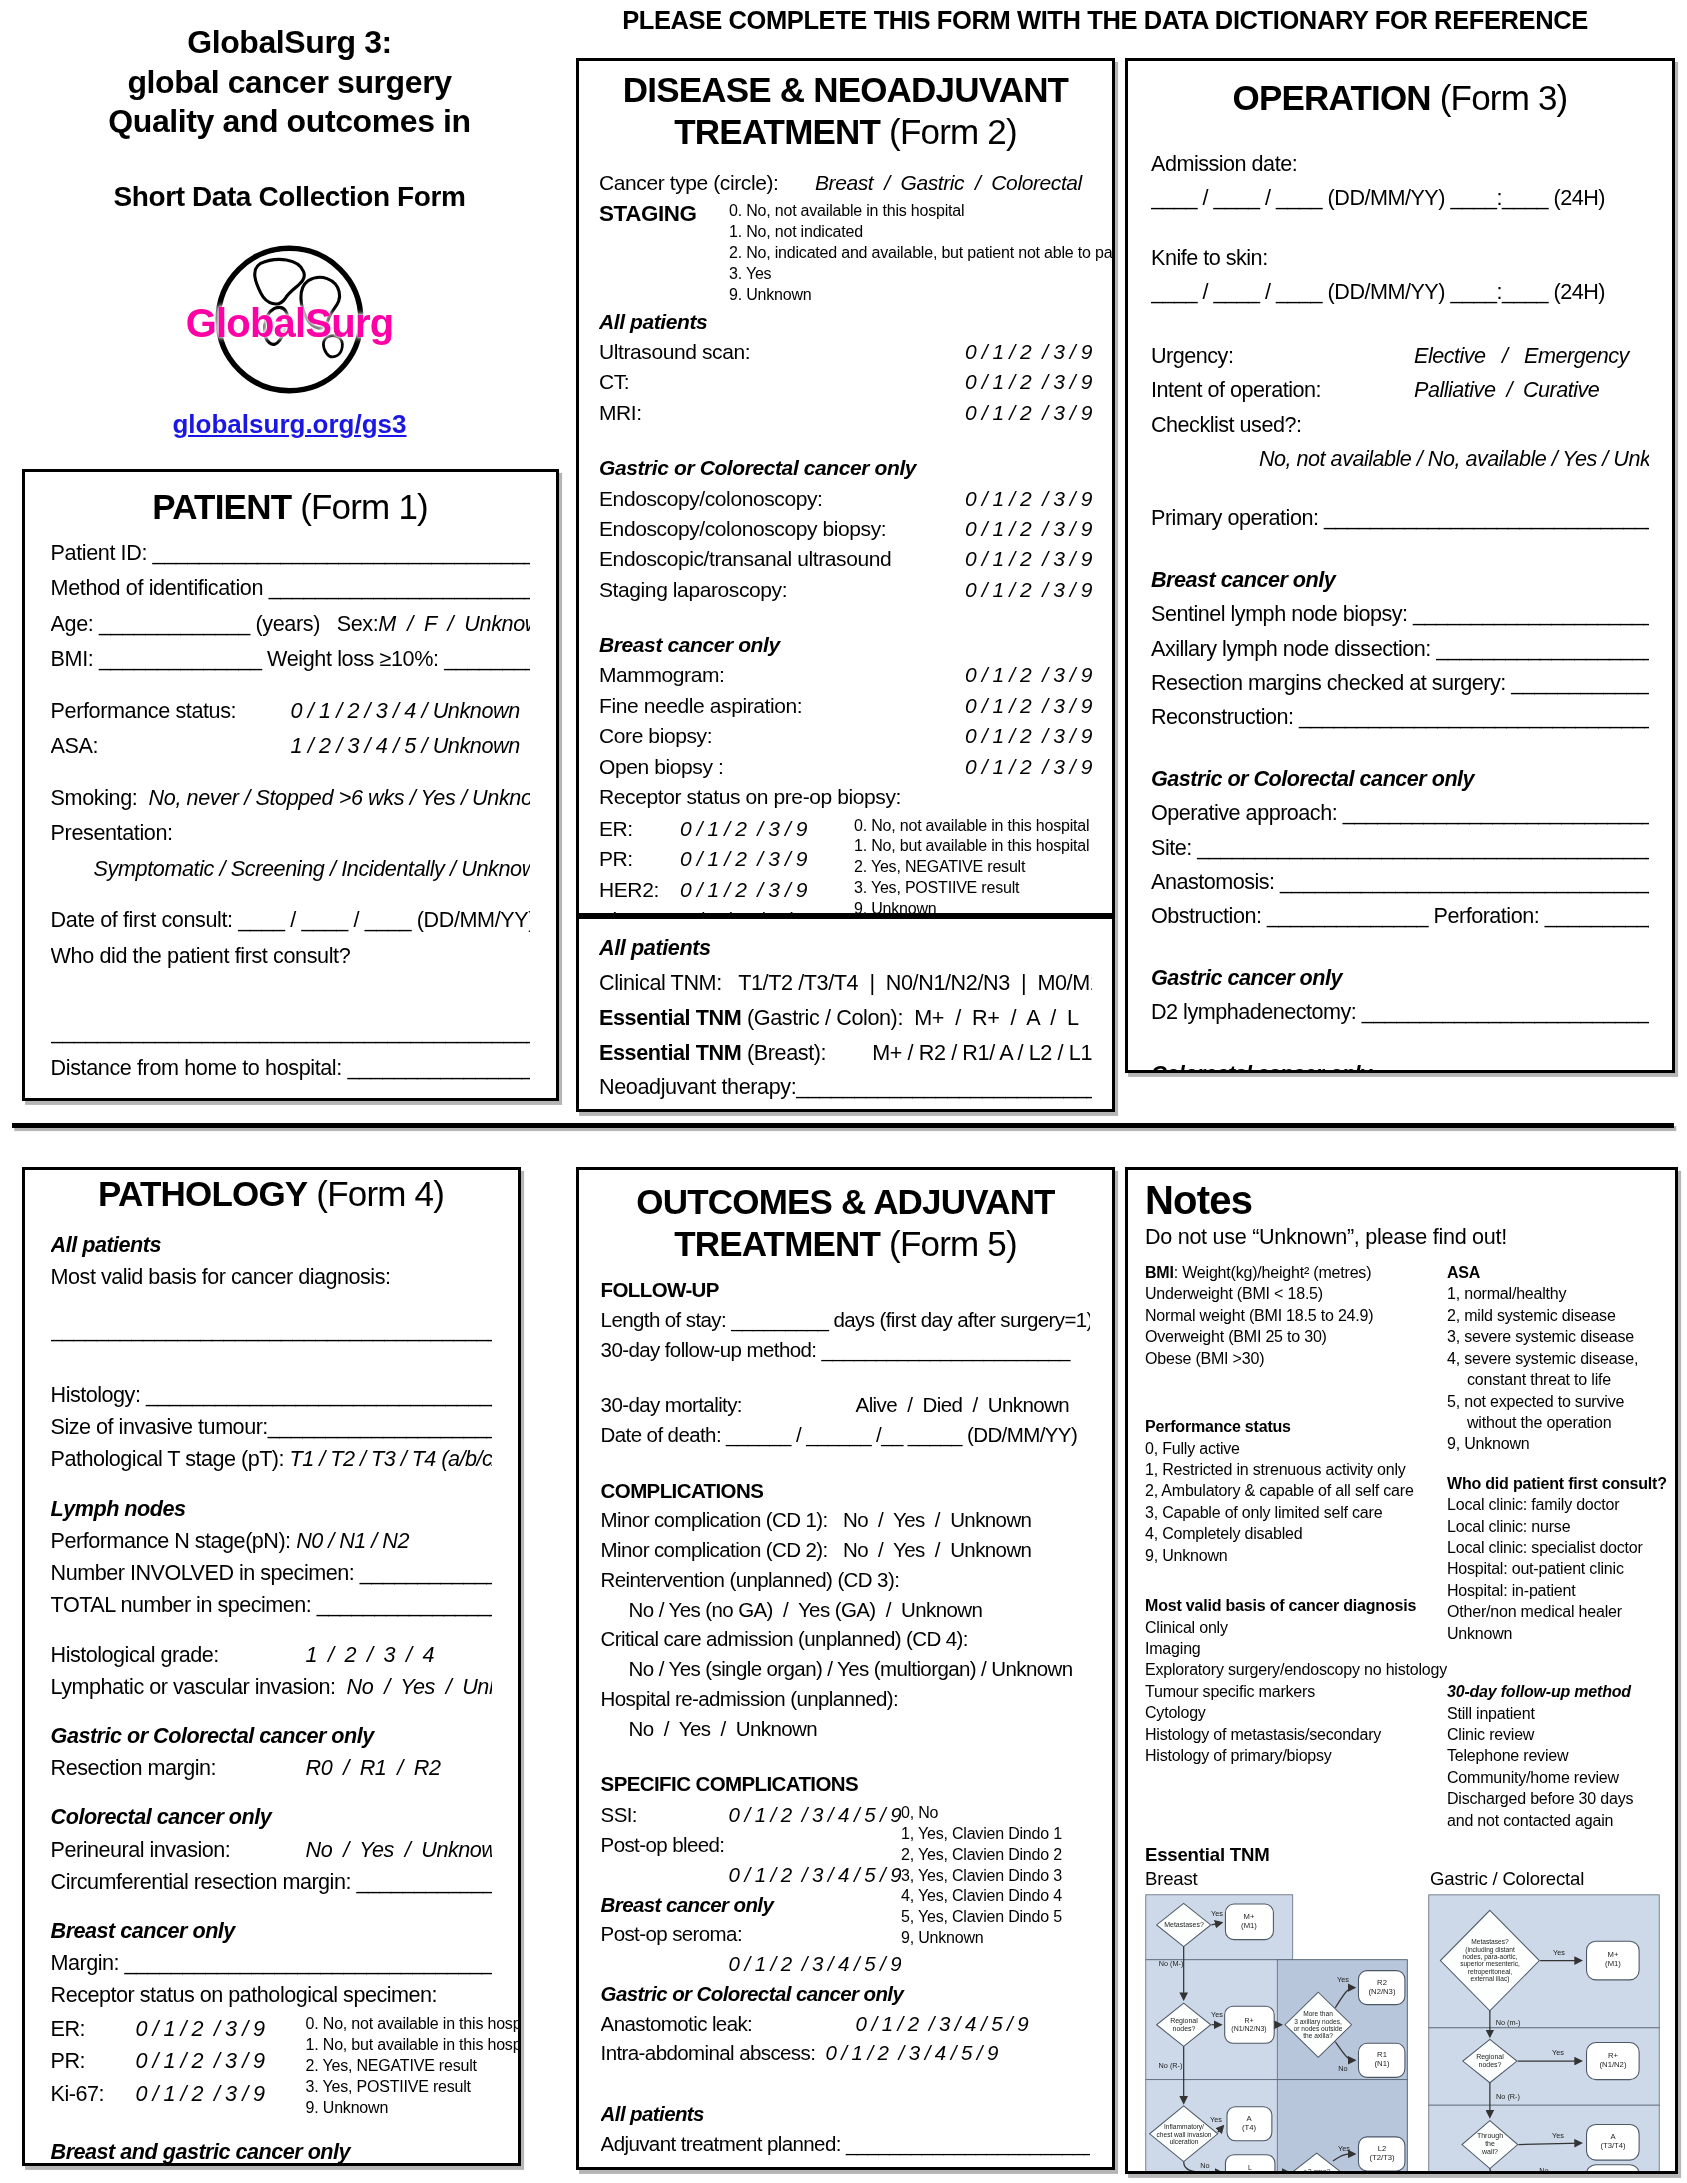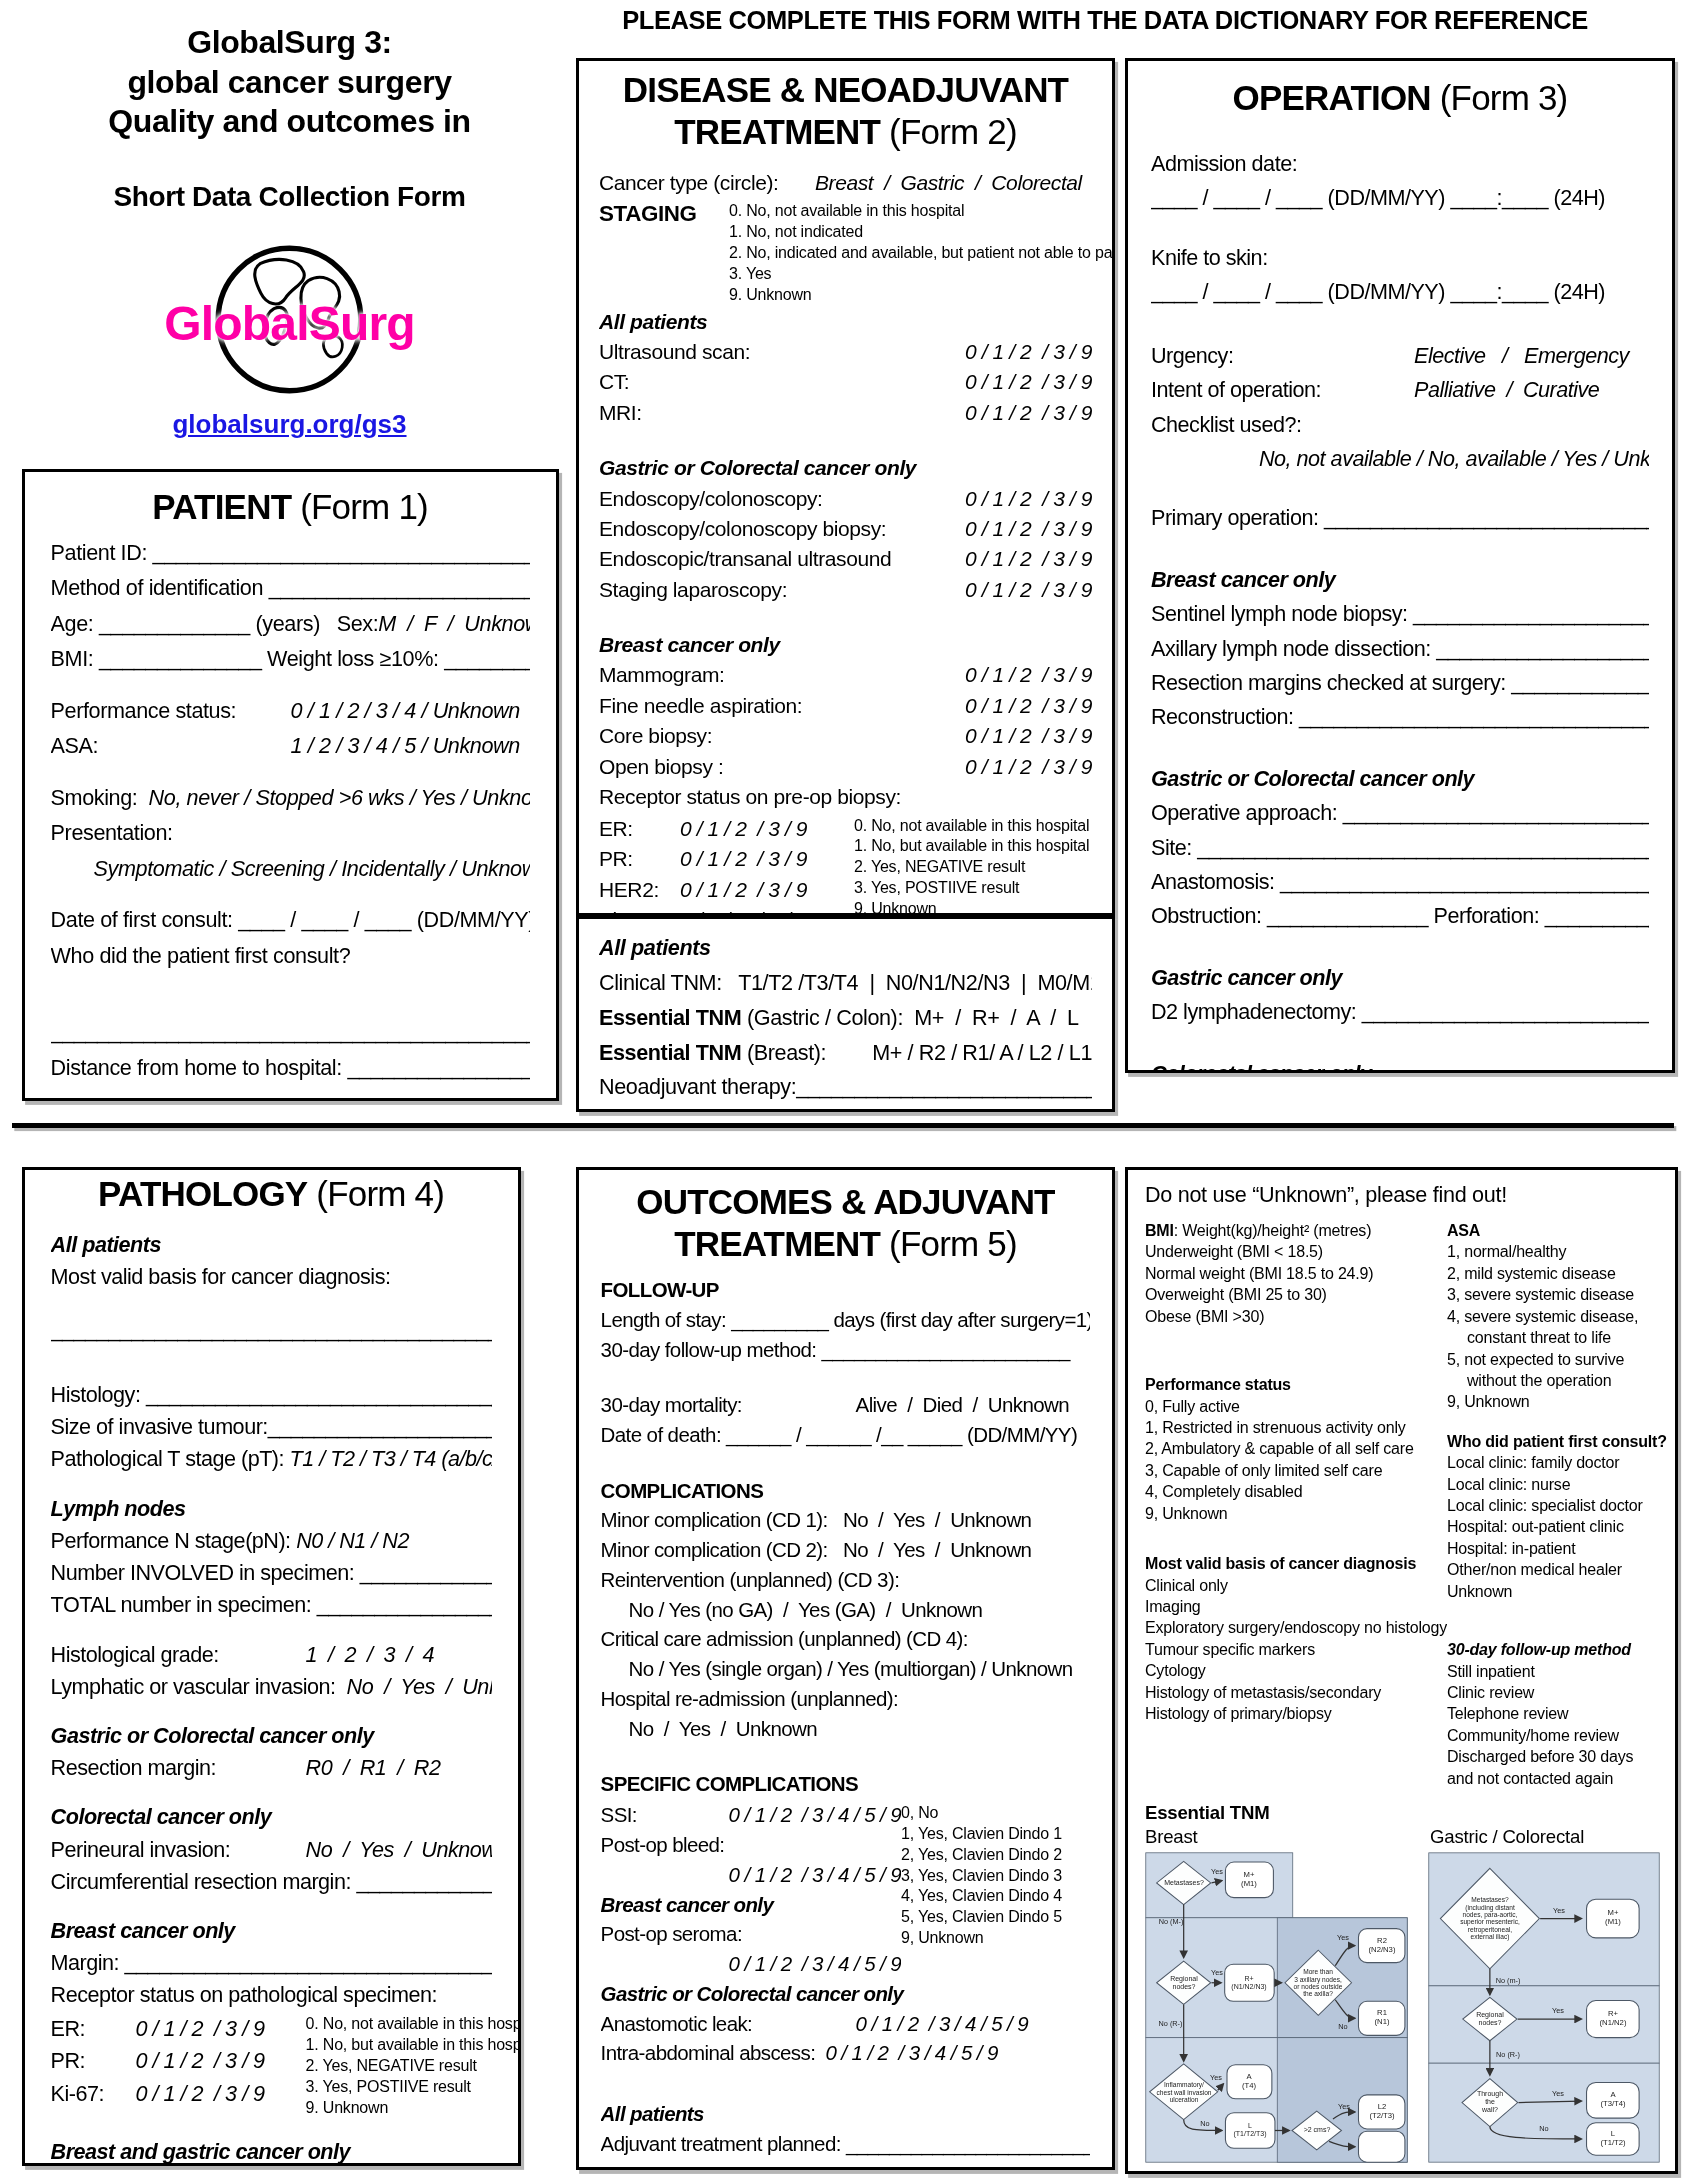--- a/index.html
+++ b/index.html
@@ -8,21 +8,21 @@
 
   .hdr{position:absolute;left:533px;top:6.2px;width:1144px;text-align:center;
        font-size:25.5px;font-weight:700;letter-spacing:-0.4px;}
 
   
   .intro{position:absolute;left:73px;top:23px;width:433px;text-align:center;}
   .intro-title div{font-size:32px;font-weight:700;line-height:1.24;letter-spacing:-0.4px;}
   .intro-sub{margin-top:39px;font-size:28px;font-weight:700;letter-spacing:-0.4px;}
   .globe-wrap{position:relative;width:155px;height:155px;margin:29px auto 0;}
   .logo-text{position:absolute;left:50%;top:52%;transform:translate(-50%,-50%);
-             font-size:48px;font-weight:700;color:#FF00A6;letter-spacing:-0.8px;
+             font-size:40px;font-weight:700;color:#FF00A6;letter-spacing:-0.8px;
              text-shadow:0 0 6.2px #fff,0 0 6.2px #fff,0 0 3.1px #fff;}
   .intro a.link{display:inline-block;margin-top:12.4px;font-size:26px;font-weight:700;
          color:#1A16E3;text-decoration:underline;cursor:pointer;}
 
   
   .box{position:absolute;border:3.1px solid #000;background:#fff;box-shadow:3.1px 3.9px 0 #b5b5b5;
        overflow:hidden;box-sizing:border-box;}
   #box-form1{left:21.6px;top:469px;width:537px;height:632px;padding:14px 26px;}
   #box-form2a{left:576px;top:58px;width:539px;height:858px;padding:7.7px 20px;}
   #box-form2b{left:576px;top:916px;width:539px;height:196px;padding:9.3px 20px;}
@@ -605,20 +605,21 @@
         <div class="row" style="margin-top: 34px;">
           <span class="sbi">All patients</span>
         </div>
         <div class="row">
           <span class="sn">Adjuvant treatment planned: ____________________________</span>
         </div>
       </div>
   </div>
 
   <div class="box" id="box-notes">
+    <div class="notes-title">Notes</div>
     <div class="notes-sub">Do not use “Unknown”, please find out!</div>
     <div class="notes-cols">
       <div class="nc-left">
           <div class="row">
             <span class="sb">BMI</span>
             <span class="sn">: Weight(kg)/height² (metres)</span>
           </div>
           <div class="row">
             <span class="sn">Underweight (BMI &lt; 18.5)</span>
           </div>

